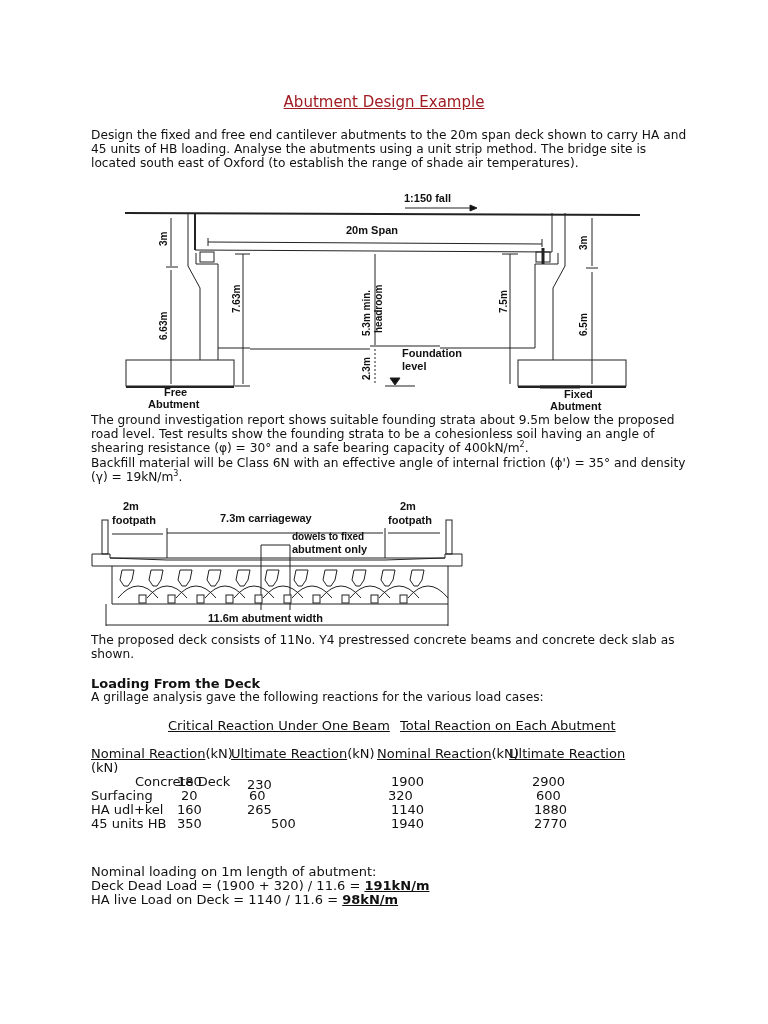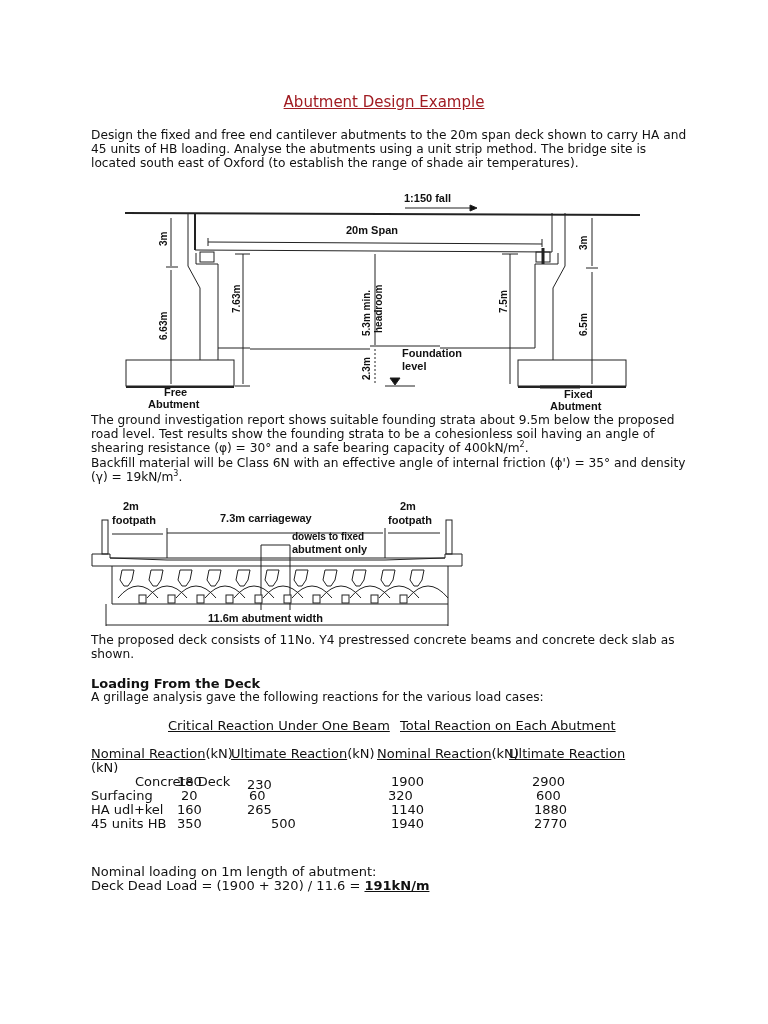--- a/index.html
+++ b/index.html
@@ -223,14 +223,15 @@
       <div class="t" style="left:91px; top:816px;">45 units HB</div>
       <div class="t" style="left:177px; top:816px;">350</div>
       <div class="t" style="left:247px; top:816px;margin-left:24px;">500</div>
       <div class="t" style="left:391px; top:816px;">1940</div>
       <div class="t" style="left:534px; top:816px;">2770</div>
     </div>
   </div>
 
   <div class="t" style="left:91px; top:864px;">Nominal loading on 1m length of abutment:</div>
   <div class="t" style="left:91px; top:878px;"><span>Deck Dead Load = (1900 + 320) / 11.6 = </span><span class="bu">191kN/m</span></div>
+  <div class="t" style="left:91px; top:892px;"><span>HA live Load on Deck = 1140 / 11.6 = </span><span class="bu">98kN/m</span></div>
 
 </div>
 
 </body></html>

